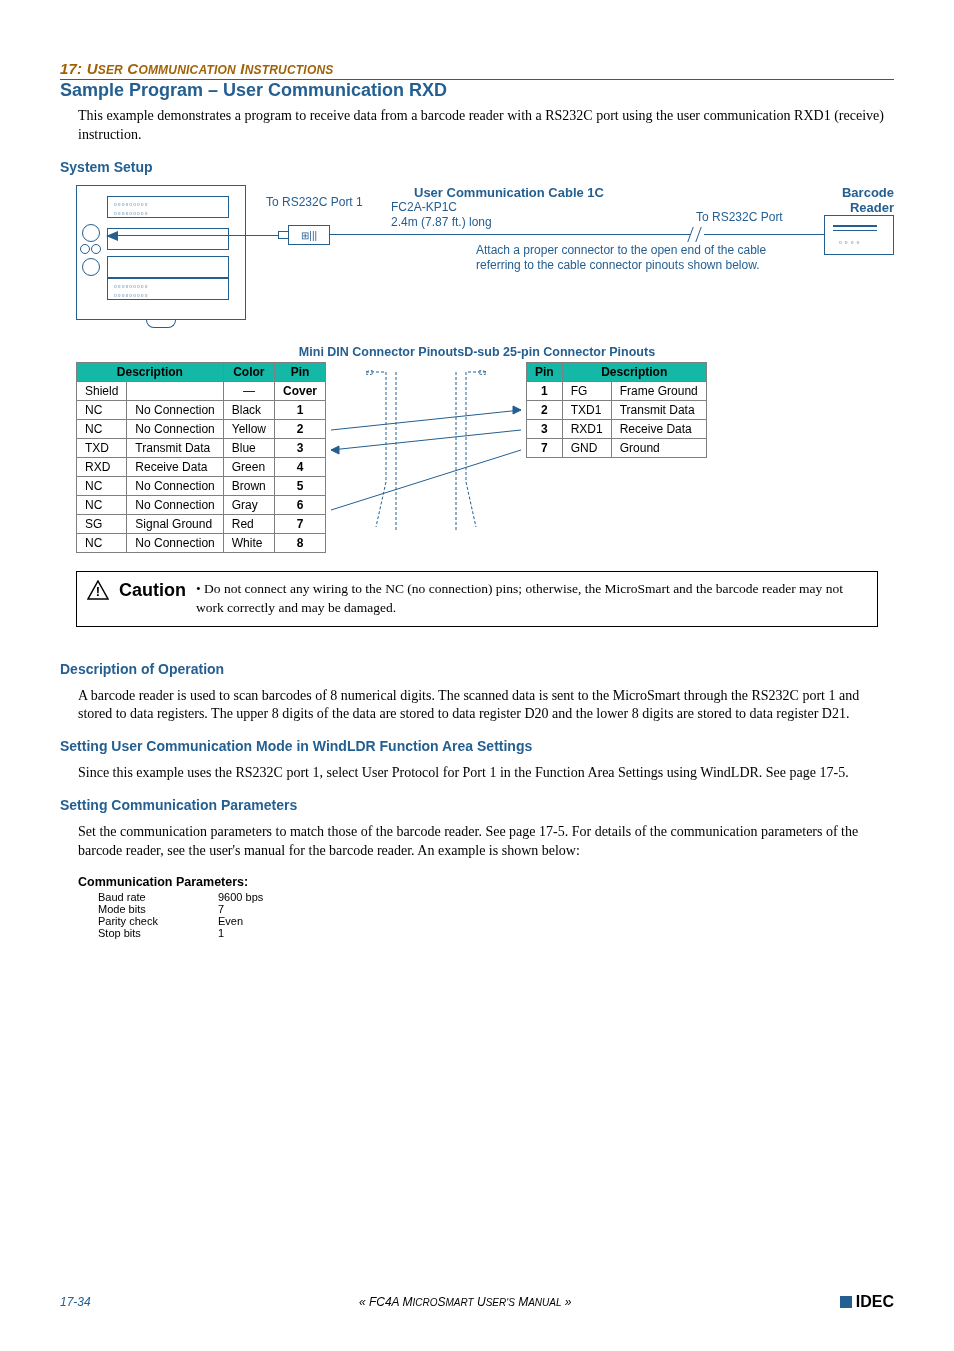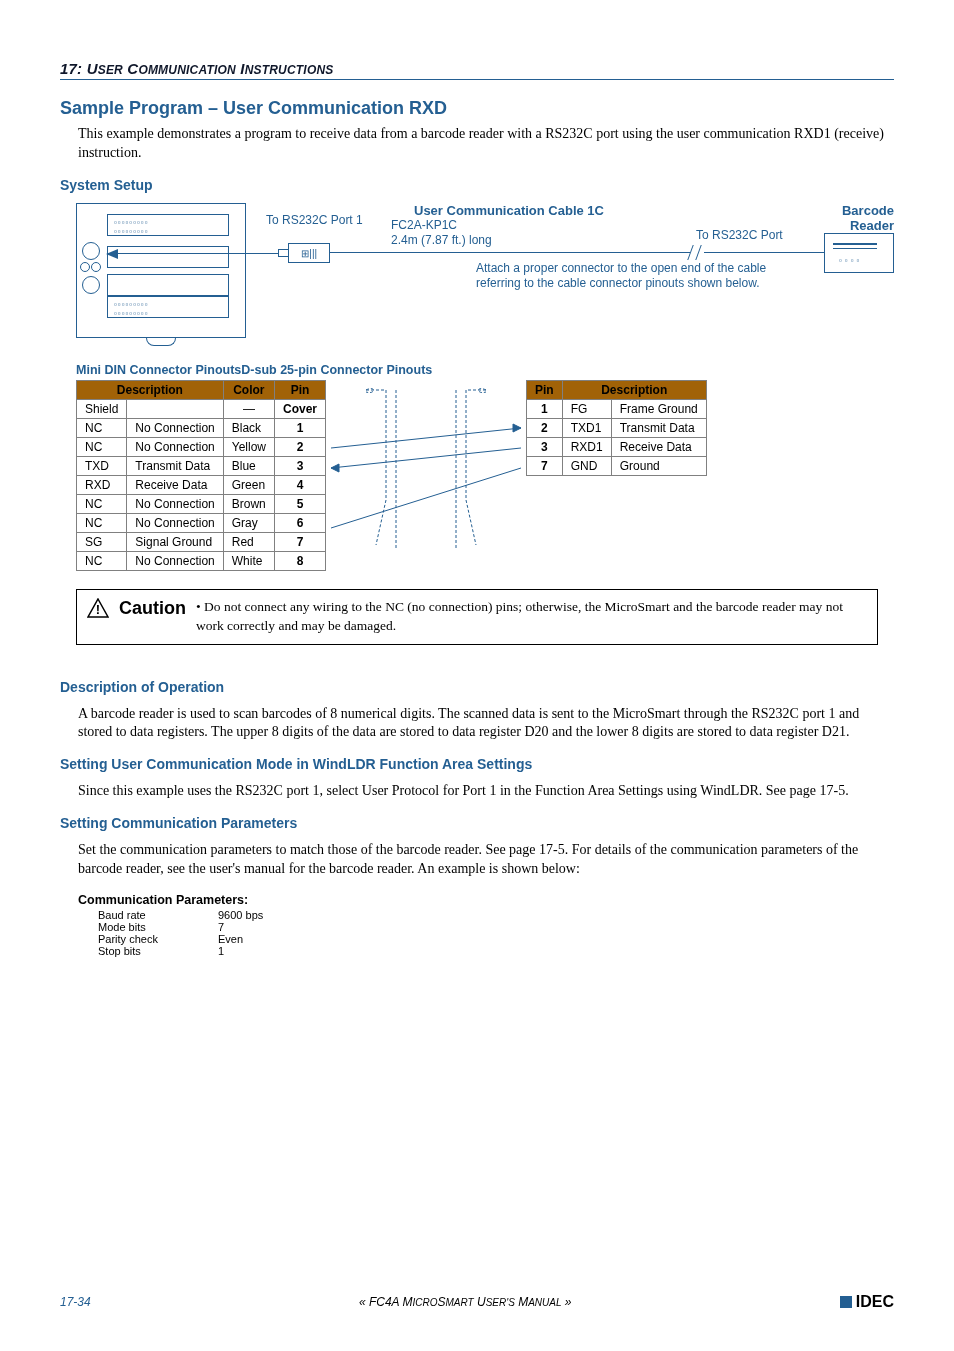--- a/index.html
+++ b/index.html
@@ -15,25 +15,24 @@
   }
   .page {
     padding: 60px 60px 40px 60px;
     height: 100%;
     position: relative;
   }
   .header-line {
     font-family: Arial, Helvetica, sans-serif;
     font-style: italic;
     font-weight: bold;
-    color: #0f172a;
+    color: #a16207;
     font-size: 15px;
     border-bottom: 1.5px solid #245f92;
     padding-bottom: 2px;
-    margin-bottom: 18px;
     letter-spacing: 0.2px;
   }
   .header-num { font-style: italic; }
   h2.main-title {
     font-family: Arial, Helvetica, sans-serif;
     font-weight: bold;
     color: #245f92;
     font-size: 18px;
     margin: 0 0 6px 0;
   }
@@ -127,37 +126,37 @@
   .pinout-section {
     margin: 6px 16px 14px 16px;
     position: relative;
     font-family: Arial, Helvetica, sans-serif;
   }
   .pinout-title {
     font-weight: bold;
     color: #245f92;
     font-size: 12.5px;
     display: flex;
-    justify-content: flex-start;
+    justify-content: center;
     margin-bottom: 3px;
   }
   .pinout-flex { display: flex; align-items: flex-start; }
   table.pin {
     border-collapse: collapse;
     font-size: 12px;
   }
   table.pin th, table.pin td {
     border: 1px solid #808080;
     padding: 2px 8px;
     text-align: left;
   }
   table.pin th {
     font-weight: bold;
     text-align: center;
-    background: #a16207;
+    background: #14b8a6;
   }
   table.pin td.c { text-align: center; }
   table.pin td.b { font-weight: bold; text-align: center; }
   .pin-mid {
     width: 200px; height: 180px;
     position: relative;
     flex-shrink: 0;
   }
   .pin-mid svg { position: absolute; top: 0; left: 0; }
 

